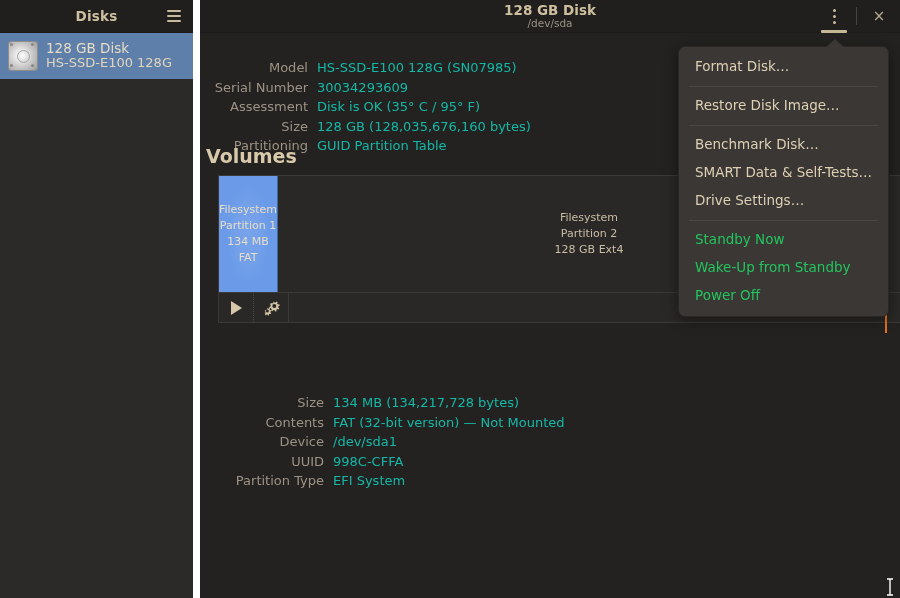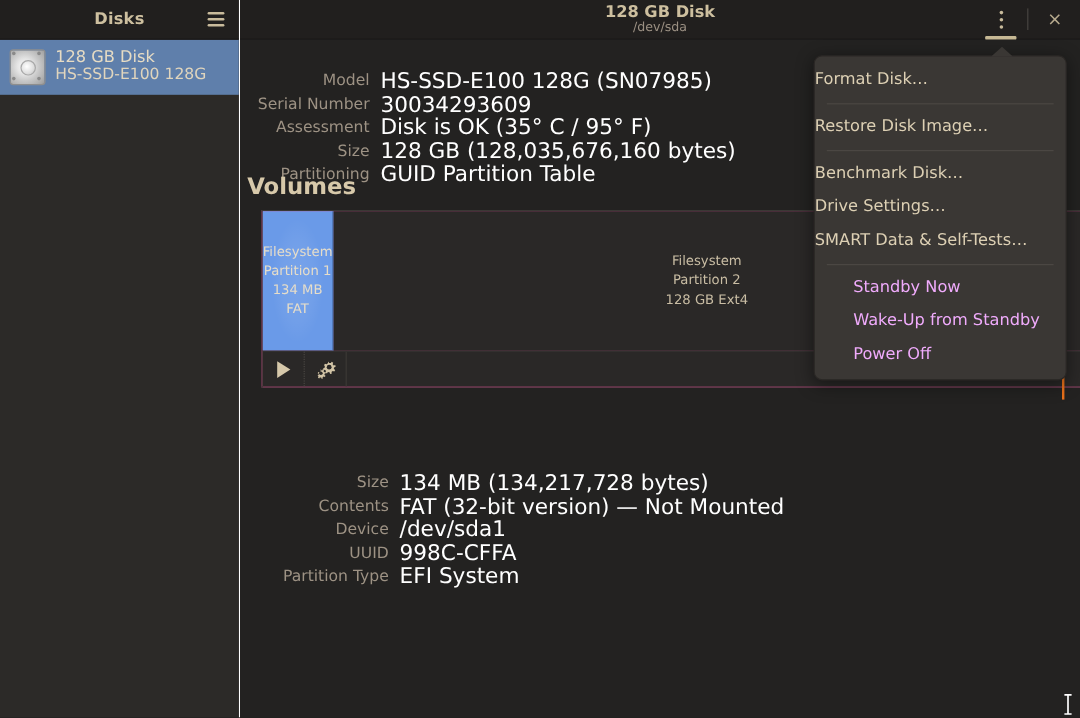--- a/index.html
+++ b/index.html
@@ -22,21 +22,21 @@
     height: 598px;
     display: flex;
     background: #232221;
   }
 
   
   .sidebar {
     width: 200px;
     height: 598px;
     background: #2c2a28;
-    border-right: 1px solid #ffffff;
+    border-right: 7px solid #ffffff;
     box-sizing: border-box;
     display: flex;
     flex-direction: column;
     flex: 0 0 200px;
   }
   .sidebar-header {
     height: 32px;
     flex: 0 0 32px;
     background: #211f1e;
     display: flex;
@@ -207,22 +207,22 @@
   .dt-key {
     text-align: right;
     color: #9d9284;
     font-size: 13px;
     padding-right: 9px !important;
     white-space: nowrap;
     line-height: 19.6px;
     height: 19.6px;
   }
   .dt-val {
-    color: #ffffff;
-    font-size: 18px;
+    color: #14b8a6;
+    font-size: 13px;
     white-space: nowrap;
     line-height: 19.6px;
     height: 19.6px;
   }
   .drive-details { position: absolute; left: 0; top: 9px; width: 100%; }
   .drive-details .detail-table { margin-left: 0; }
   .key-col { width: 108px; }
 
   
   .volumes-wrap { position: absolute; left: 0; top: 112px; width: 100%; }
@@ -311,27 +311,27 @@
   .popover-arrow {
     position: absolute;
     top: -8px;
     left: 147px;
     width: 0; height: 0;
     border-left: 9px solid transparent;
     border-right: 9px solid transparent;
     border-bottom: 8px solid #3a3734;
   }
   .menu-item {
-    padding: 5px 16px 6px 0;
+    padding: 5px 16px 6px 16px;
     font-size: 13.5px;
     color: #ddd0b4;
     white-space: nowrap;
     line-height: 17px;
   }
-  .menu-item.disabled { color: #f0abfc; margin-left: 32px; }
+  .menu-item.disabled { color: #22c55e; }
   .menu-sep {
     height: 1px;
     background: #4b4743;
     margin: 5px 10px;
   }
 
   .orange-edge {
     position: absolute;
     left: 885px;
     top: 308px;
@@ -497,22 +497,22 @@
   <div class="popover">
     <div class="popover-arrow"></div>
 
     <div class="menu-item">Format Disk…</div>
     <div class="menu-sep"></div>
 
     <div class="menu-item">Restore Disk Image…</div>
     <div class="menu-sep"></div>
 
     <div class="menu-item">Benchmark Disk…</div>
+    <div class="menu-item">SMART Data &amp; Self-Tests…</div>
     <div class="menu-item">Drive Settings…</div>
-    <div class="menu-item">SMART Data &amp; Self-Tests…</div>
     <div class="menu-sep"></div>
 
     <div class="menu-item disabled">Standby Now</div>
     <div class="menu-item disabled">Wake-Up from Standby</div>
     <div class="menu-item disabled">Power Off</div>
   </div>
 
   <div class="cursor">
     <svg width="8" height="18" viewBox="0 0 8 18">
       <path d="M1 1h6M4 1v16M1 17h6" stroke="#ffffff" stroke-width="1.4" fill="none"></path>

